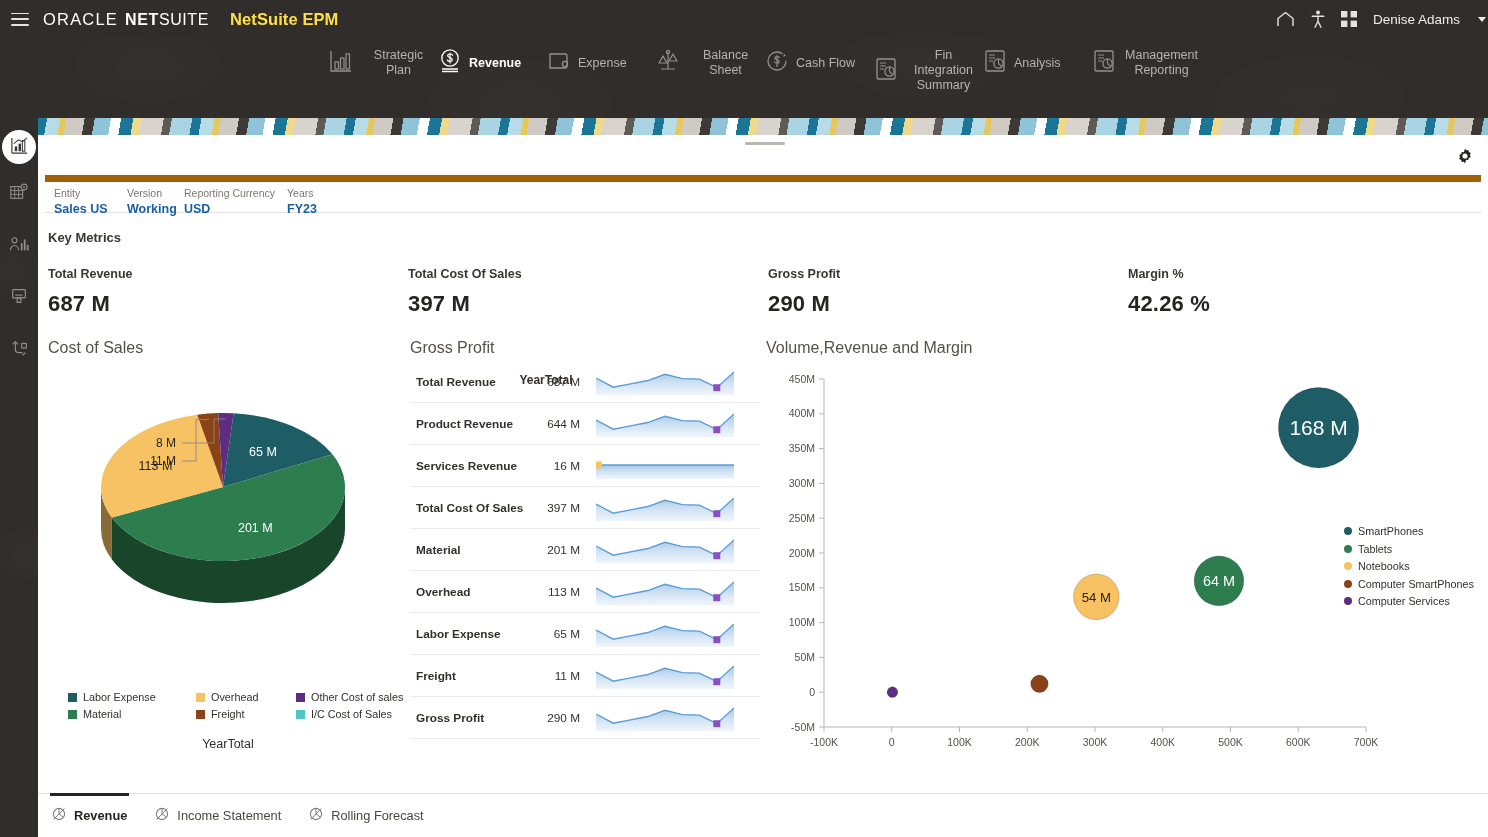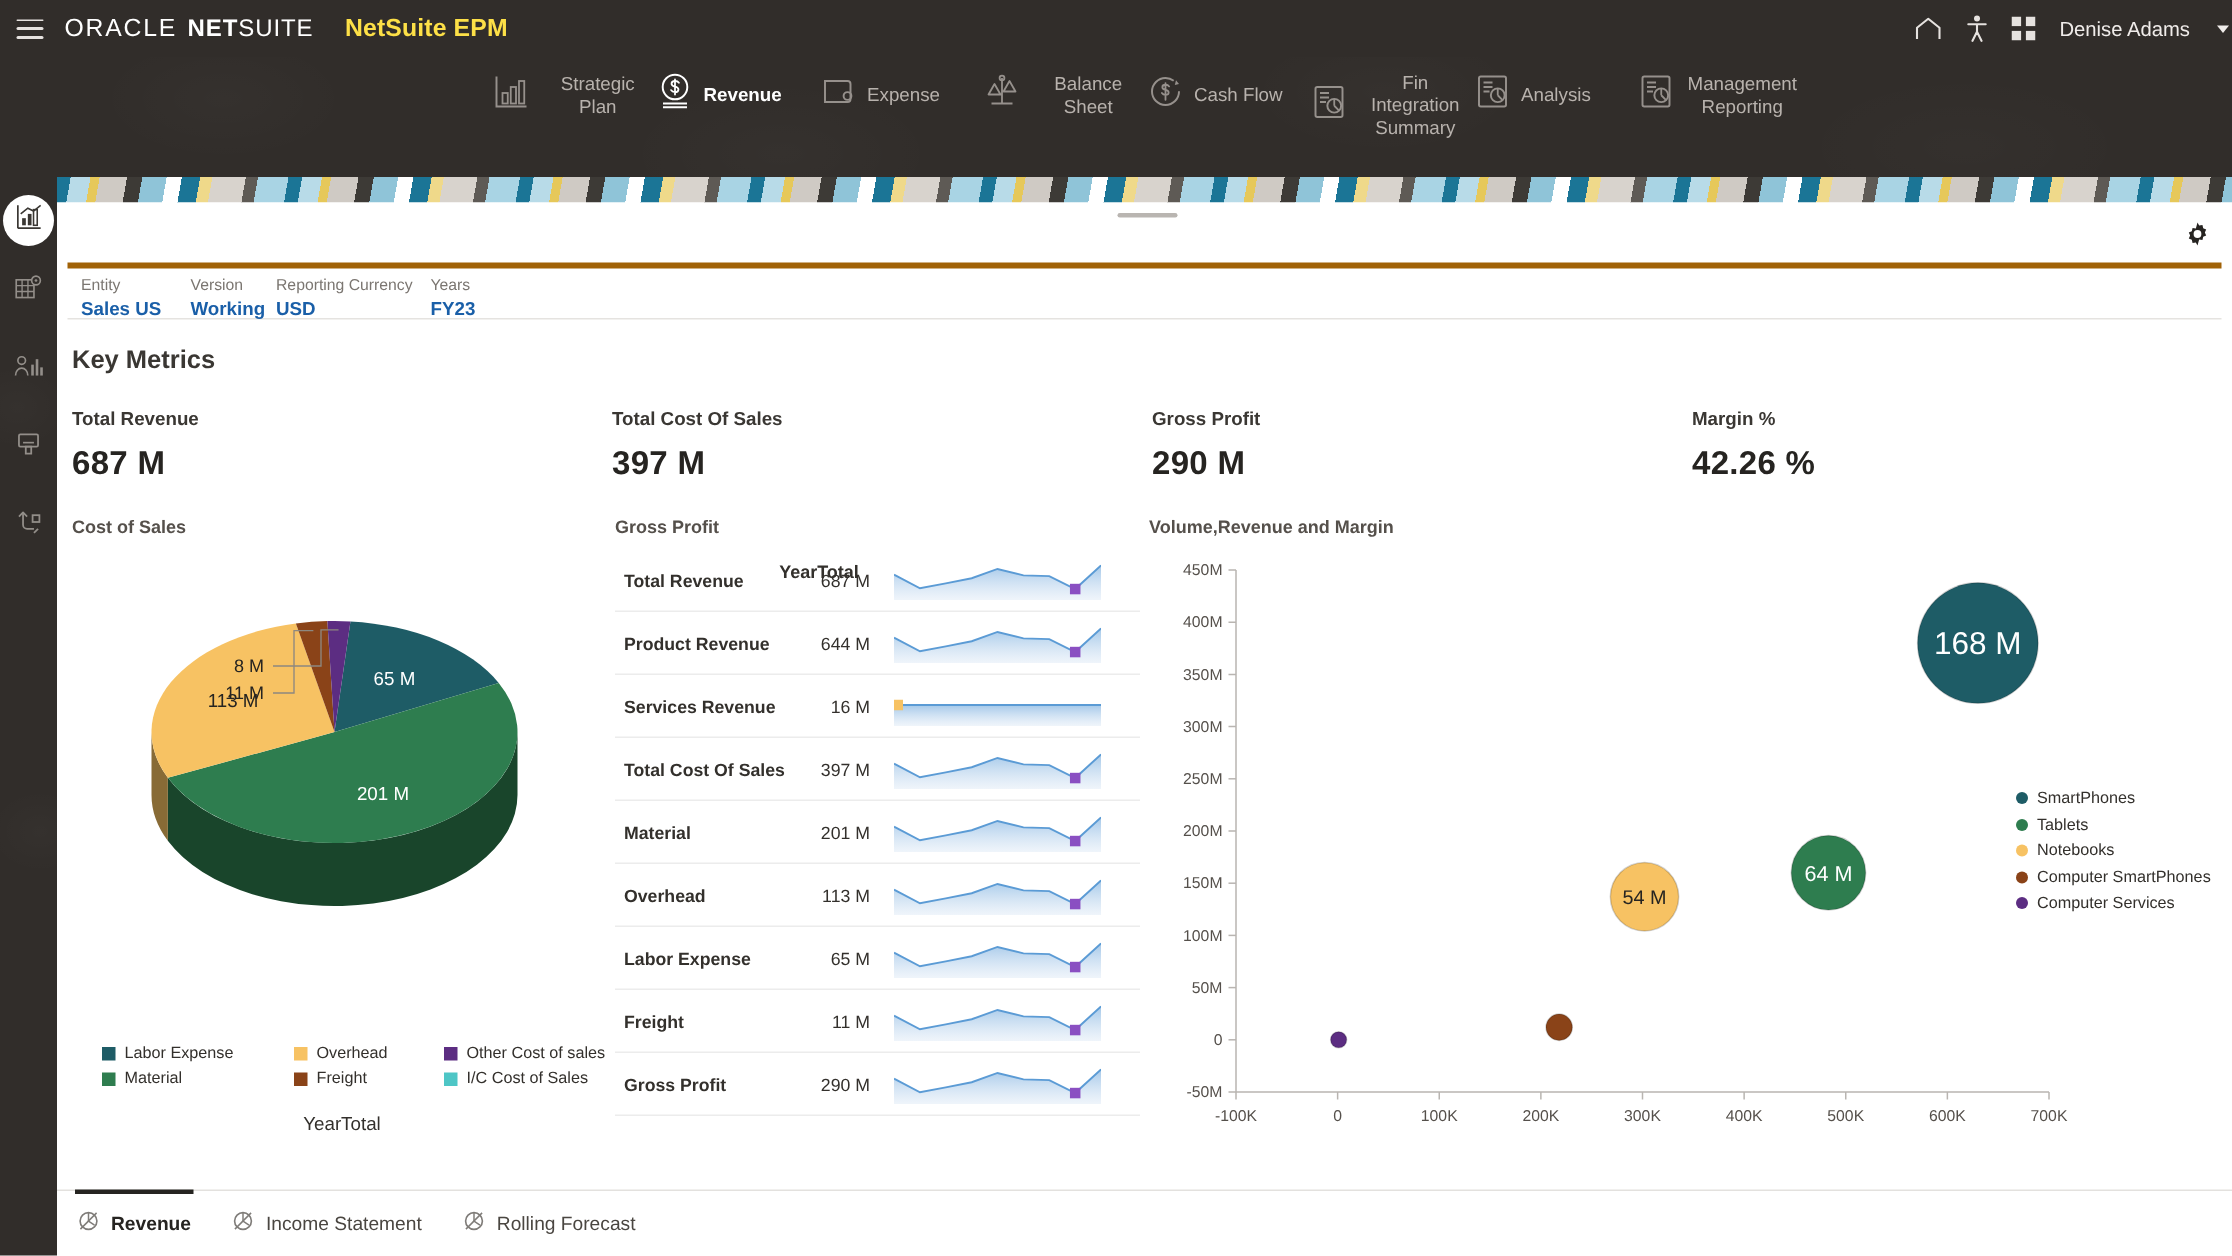--- a/index.html
+++ b/index.html
@@ -85,41 +85,41 @@
 
   
   .content { position: absolute; left: 38px; top: 135px; width: 1450px; height: 702px; background: #fff; }
 
   .content-topbar { position: relative; height: 40px; }
   .drag-handle { position: absolute; left: 707px; top: 7px; width: 40px; height: 3px;
      background: #b9b5b1; border-radius: 2px; cursor: pointer; }
   .gear-btn { position: absolute; right: 12px; top: 10px; width: 22px; height: 22px;
      display: flex; align-items: center; justify-content: center; cursor: pointer; }
 
-  .pov-bar { position: relative; margin: 0 7px; height: 38px; border-top: 4px solid #a16207;
+  .pov-bar { position: relative; margin: 0 7px; height: 38px; border-top: 7px solid #a16207;
      border-bottom: 1px solid #e5e3e0; display: flex; align-items: flex-start; padding-top: 5px; }
   .pov { margin-left: 9px; }
   .pov:nth-child(1) { width: 64px; }
   .pov:nth-child(2) { width: 48px; }
   .pov:nth-child(3) { width: 94px; }
   .pov:nth-child(4) { width: 60px; }
   .pov .pov-label { font-size: 10.5px; color: #7b7671; line-height: 13px; }
   .pov .pov-value { font-size: 12.5px; font-weight: 700; color: #1a5fa8; line-height: 18px; cursor: pointer; }
 
-  .section-title { margin: 17px 0 0 10px; font-size: 17px; font-weight: 700; color: #3a3733; }
+  .section-title { margin: 17px 0 0 10px; font-size: 13px; font-weight: 700; color: #3a3733; }
 
   
   .kpis { display: flex; margin-top: 22px; padding-left: 10px; }
   .kpi { width: 363px; }
   .kpi .kpi-label { font-size: 12.5px; font-weight: 700; color: #3a3733; }
   .kpi .kpi-value { font-size: 22px; font-weight: 700; color: #262421; margin-top: 10px; letter-spacing: .2px; }
 
   
   .panels { position: relative; margin-top: 22px; height: 420px; }
-  .panel-title { font-size: 12px; font-weight: 700; color: #55504b; }
+  .panel-title { font-size: 16px; font-weight: 400; color: #55504b; }
 
   
   .pie-panel { position: absolute; left: 10px; top: 0; width: 370px; }
   .pie-wrap { position: relative; width: 370px; height: 300px; }
   .pie-legend { position: absolute; left: 20px; top: 352px; width: 350px;
      display: grid; grid-template-columns: 128px 100px 122px; row-gap: 5px; }
   .lg { display: flex; align-items: center; gap: 6px; font-size: 10.8px; color: #33302c; }
   .sw { width: 9px; height: 9px; display: inline-block; flex: 0 0 auto; }
   .pie-axis-label { position: absolute; left: 0; top: 398px; width: 360px; text-align: center;
      font-size: 12.5px; color: #33302c; }

